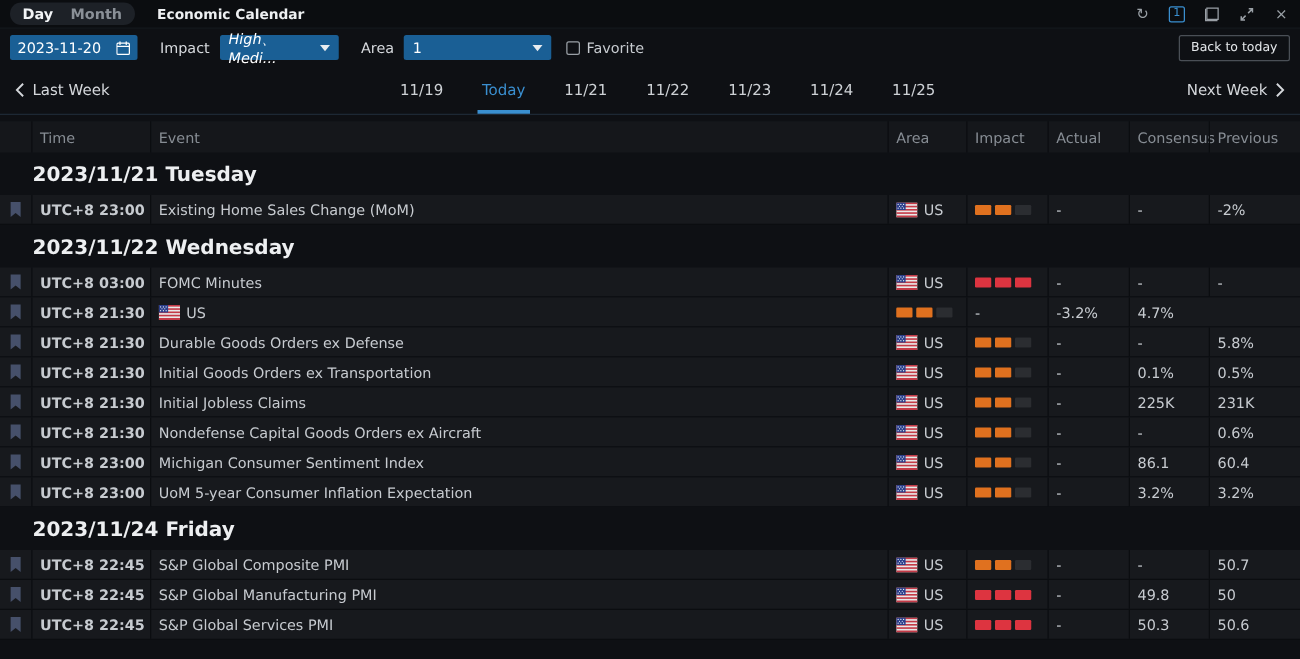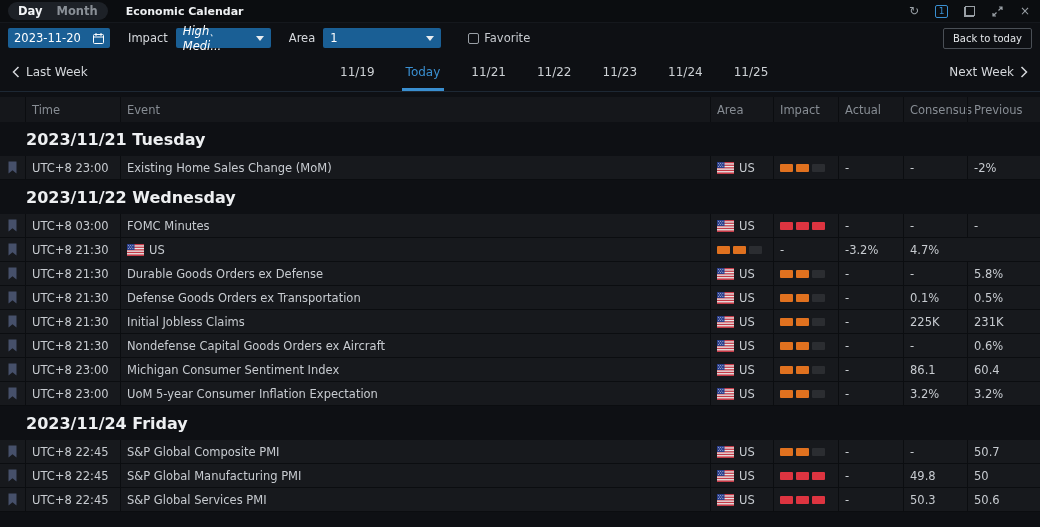--- a/index.html
+++ b/index.html
@@ -25,43 +25,43 @@
   .dup-ic::before{content:'';position:absolute;left:0;bottom:0;width:8px;height:8px;border:1px solid #9aa0a6;}
   .dup-ic::after{content:'';position:absolute;right:0;top:0;width:8px;height:8px;border:1px solid #9aa0a6;background:var(--bg-top);}
 
   
   .filterbar{height:30px;display:flex;align-items:center;padding:0 8px;gap:8px;}
   .date-box{display:flex;align-items:center;justify-content:space-between;width:102px;height:20px;background:var(--accent);border-radius:2px;padding:0 6px;color:#fff;font-size:11.5px;cursor:pointer;}
   .flabel{color:#d6d9dd;font-size:11.5px;margin-left:10px;}
   .dropdown{display:flex;align-items:center;justify-content:space-between;height:20px;background:var(--accent);border-radius:2px;padding:0 7px;color:#fff;cursor:pointer;}
   .dd-impact{width:95px;font-style:italic;} .dd-area{width:118px;}
   .caret{width:0;height:0;border-left:4px solid transparent;border-right:4px solid transparent;border-top:5px solid #e8ecef;margin-left:6px;}
-  .fav{display:flex;align-items:center;gap:5px;margin-left:19px;cursor:pointer;}
+  .fav{display:flex;align-items:center;gap:5px;margin-left:4px;cursor:pointer;}
   .checkbox{width:11px;height:11px;border:1px solid #9aa0a6;border-radius:2px;background:transparent;}
   .btn-today{margin-left:auto;height:21px;border:1px solid #4a4f56;border-radius:2px;background:transparent;color:#e4e7ea;font-size:10px;padding:0 9px;display:flex;align-items:center;cursor:pointer;font-family:inherit;}
 
   
   .weeknav{position:relative;height:39px;border-bottom:1px solid var(--nav-border);display:flex;align-items:center;padding:0 12px;}
   .wk-side{display:flex;align-items:center;gap:6px;color:#d4d7db;font-size:12px;cursor:pointer;}
   .wk-next{margin-left:auto;justify-content:flex-end;}
-  .week-days{position:absolute;left:338px;top:0;height:100%;display:flex;gap:27px;}
+  .week-days{position:absolute;left:318px;top:0;height:100%;display:flex;gap:27px;}
   .day-tab{position:relative;display:flex;align-items:center;color:#cdd1d5;font-size:12px;cursor:pointer;padding:0 2px;}
   .day-tab.active{color:var(--today);}
   .day-tab.active::after{content:'';position:absolute;left:-2px;right:-2px;bottom:0;height:3px;background:var(--today);}
 
   
   .grid-row{display:grid;grid-template-columns:25px 95px 1fr 63px 65px 65px 64px 73px;}
   .thead{height:25px;background:var(--hdr-bg);color:var(--hdr-tx);margin-top:5px;}
   .thead .c{display:flex;align-items:center;padding:0 6px;border-left:1px solid var(--row-sep);font-size:11.5px;}
   .thead .c:first-child{border-left:none;}
   .section-header{height:34px;display:flex;align-items:center;padding:0 26px;color:#edeff1;font-weight:bold;font-size:16px;}
   .trow{height:24px;background:var(--row);border-bottom:1px solid var(--row-sep);cursor:default;}
   .trow .c{display:flex;align-items:center;padding:0 6px;border-left:1px solid var(--row-sep);overflow:hidden;white-space:nowrap;color:var(--tx);}
   .trow .c:first-child{border-left:none;justify-content:center;padding:0;}
-  .c-time{color:#b3b8bd;}
+  .c-time{color:#b3b8bd;font-weight:bold;}
   .c-area{gap:5px;}
   .impact-wrap{display:flex;gap:3px;align-items:center;}
   .impact-bar{width:13px;height:8px;border-radius:1px;background:var(--imp-off);}
   .impact-bar.medium{background:var(--imp-med);}
   .impact-bar.high{background:var(--imp-high);}
   .bm-btn{display:flex;align-items:center;justify-content:center;width:100%;height:100%;cursor:pointer;}
   svg{display:block;}
 </style>
 </head>
 <body>
@@ -349,21 +349,21 @@
   </div>
     <div class="grid-row trow">
     <div class="c">
       <span class="bm-btn">
         <svg width="9" height="13" viewBox="0 0 9 13">
             <path d="M0.5 0.5h8v12l-4-3.2-4 3.2z" fill="#46506a"></path>
           </svg>
       </span>
     </div>
     <div class="c c-time">UTC+8 21:30</div>
-    <div class="c c-event">Defense Goods Orders ex Transportation</div>
+    <div class="c c-event">Initial Goods Orders ex Transportation</div>
     <div class="c c-area">
       <svg width="17" height="12" viewBox="0 0 17 12">
         <rect width="17" height="12" fill="#e8e8e8"></rect>
         <g fill="#c43a47">
           <rect y="0" width="17" height="1.3"></rect>
             <rect y="2.6" width="17" height="1.3"></rect>
           <rect y="5.2" width="17" height="1.3"></rect>
             <rect y="7.8" width="17" height="1.3"></rect>
           <rect y="10.4" width="17" height="1.6"></rect>
         </g>

